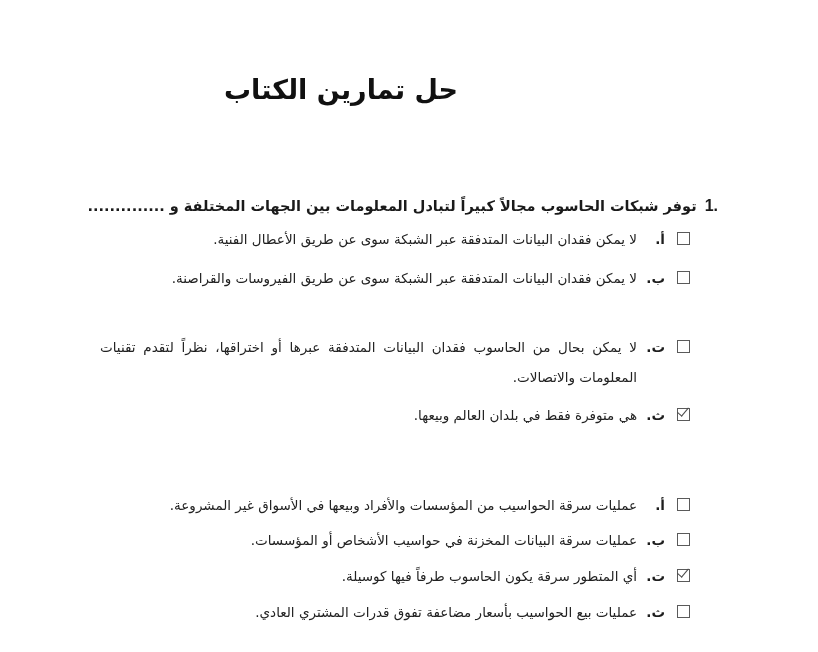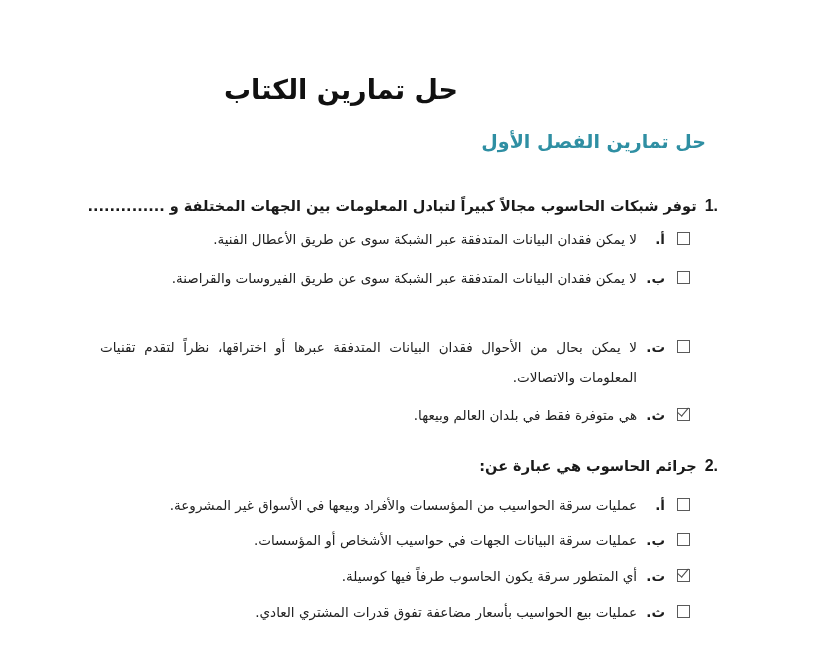--- a/index.html
+++ b/index.html
@@ -103,64 +103,60 @@
       font-weight: normal;
       color: #222;
     }
   </style>
 </head>
 <body>
 
 <div class="page">
 
   <div class="title">حل تمارين الكتاب</div>
-  <div class="subtitle">حل تمارين الفصل الأول</div>
 
   <div class="question" style="top:196px;">
     <span class="q-num">1.</span><span>توفر شبكات الحاسوب مجالاً كبيراً لتبادل المعلومات بين الجهات المختلفة و ..............</span>
   </div>
 
   <div class="option" style="top:224px;">
     <span class="checkbox"></span>
     <span class="letter">أ.</span>
     <span class="opt-text">لا يمكن فقدان البيانات المتدفقة عبر الشبكة سوى عن طريق الأعطال الفنية.</span>
   </div>
 
   <div class="option" style="top:263px; width:590px;">
     <span class="checkbox"></span>
     <span class="letter">ب.</span>
     <span class="opt-text">لا يمكن فقدان البيانات المتدفقة عبر الشبكة سوى عن طريق الفيروسات والقراصنة.</span>
   </div>
 
   <div class="option" style="top:332px; width:590px;">
     <span class="checkbox"></span>
     <span class="letter">ت.</span>
-    <span class="opt-text">لا يمكن بحال من الأحوال فقدان البيانات المتدفقة عبرها أو اختراقها، نظراً لتقدم تقنيات المعلومات والاتصالات.</span>
+    <span class="opt-text">لا يمكن بحال من الحاسوب فقدان البيانات المتدفقة عبرها أو اختراقها، نظراً لتقدم تقنيات المعلومات والاتصالات.</span>
   </div>
 
   <div class="option" style="top:400px;">
     <span class="checkbox checked"></span>
     <span class="letter">ث.</span>
     <span class="opt-text">هي متوفرة فقط في بلدان العالم وبيعها.</span>
   </div>
 
-  <div class="question" style="top:456px;">
-    <span class="q-num">2.</span><span>جرائم الحاسوب هي عبارة عن:</span>
-  </div>
 
   <div class="option" style="top:490px;">
     <span class="checkbox"></span>
     <span class="letter">أ.</span>
     <span class="opt-text">عمليات سرقة الحواسيب من المؤسسات والأفراد وبيعها في الأسواق غير المشروعة.</span>
   </div>
 
   <div class="option" style="top:525px;">
     <span class="checkbox"></span>
     <span class="letter">ب.</span>
-    <span class="opt-text">عمليات سرقة البيانات الجهات في حواسيب الأشخاص أو المؤسسات.</span>
+    <span class="opt-text">عمليات سرقة البيانات المخزنة في حواسيب الأشخاص أو المؤسسات.</span>
   </div>
 
   <div class="option" style="top:561px;">
     <span class="checkbox checked"></span>
     <span class="letter">ت.</span>
     <span class="opt-text">أي المتطور سرقة يكون الحاسوب طرفاً فيها كوسيلة.</span>
   </div>
 
   <div class="option" style="top:597px;">
     <span class="checkbox"></span>

